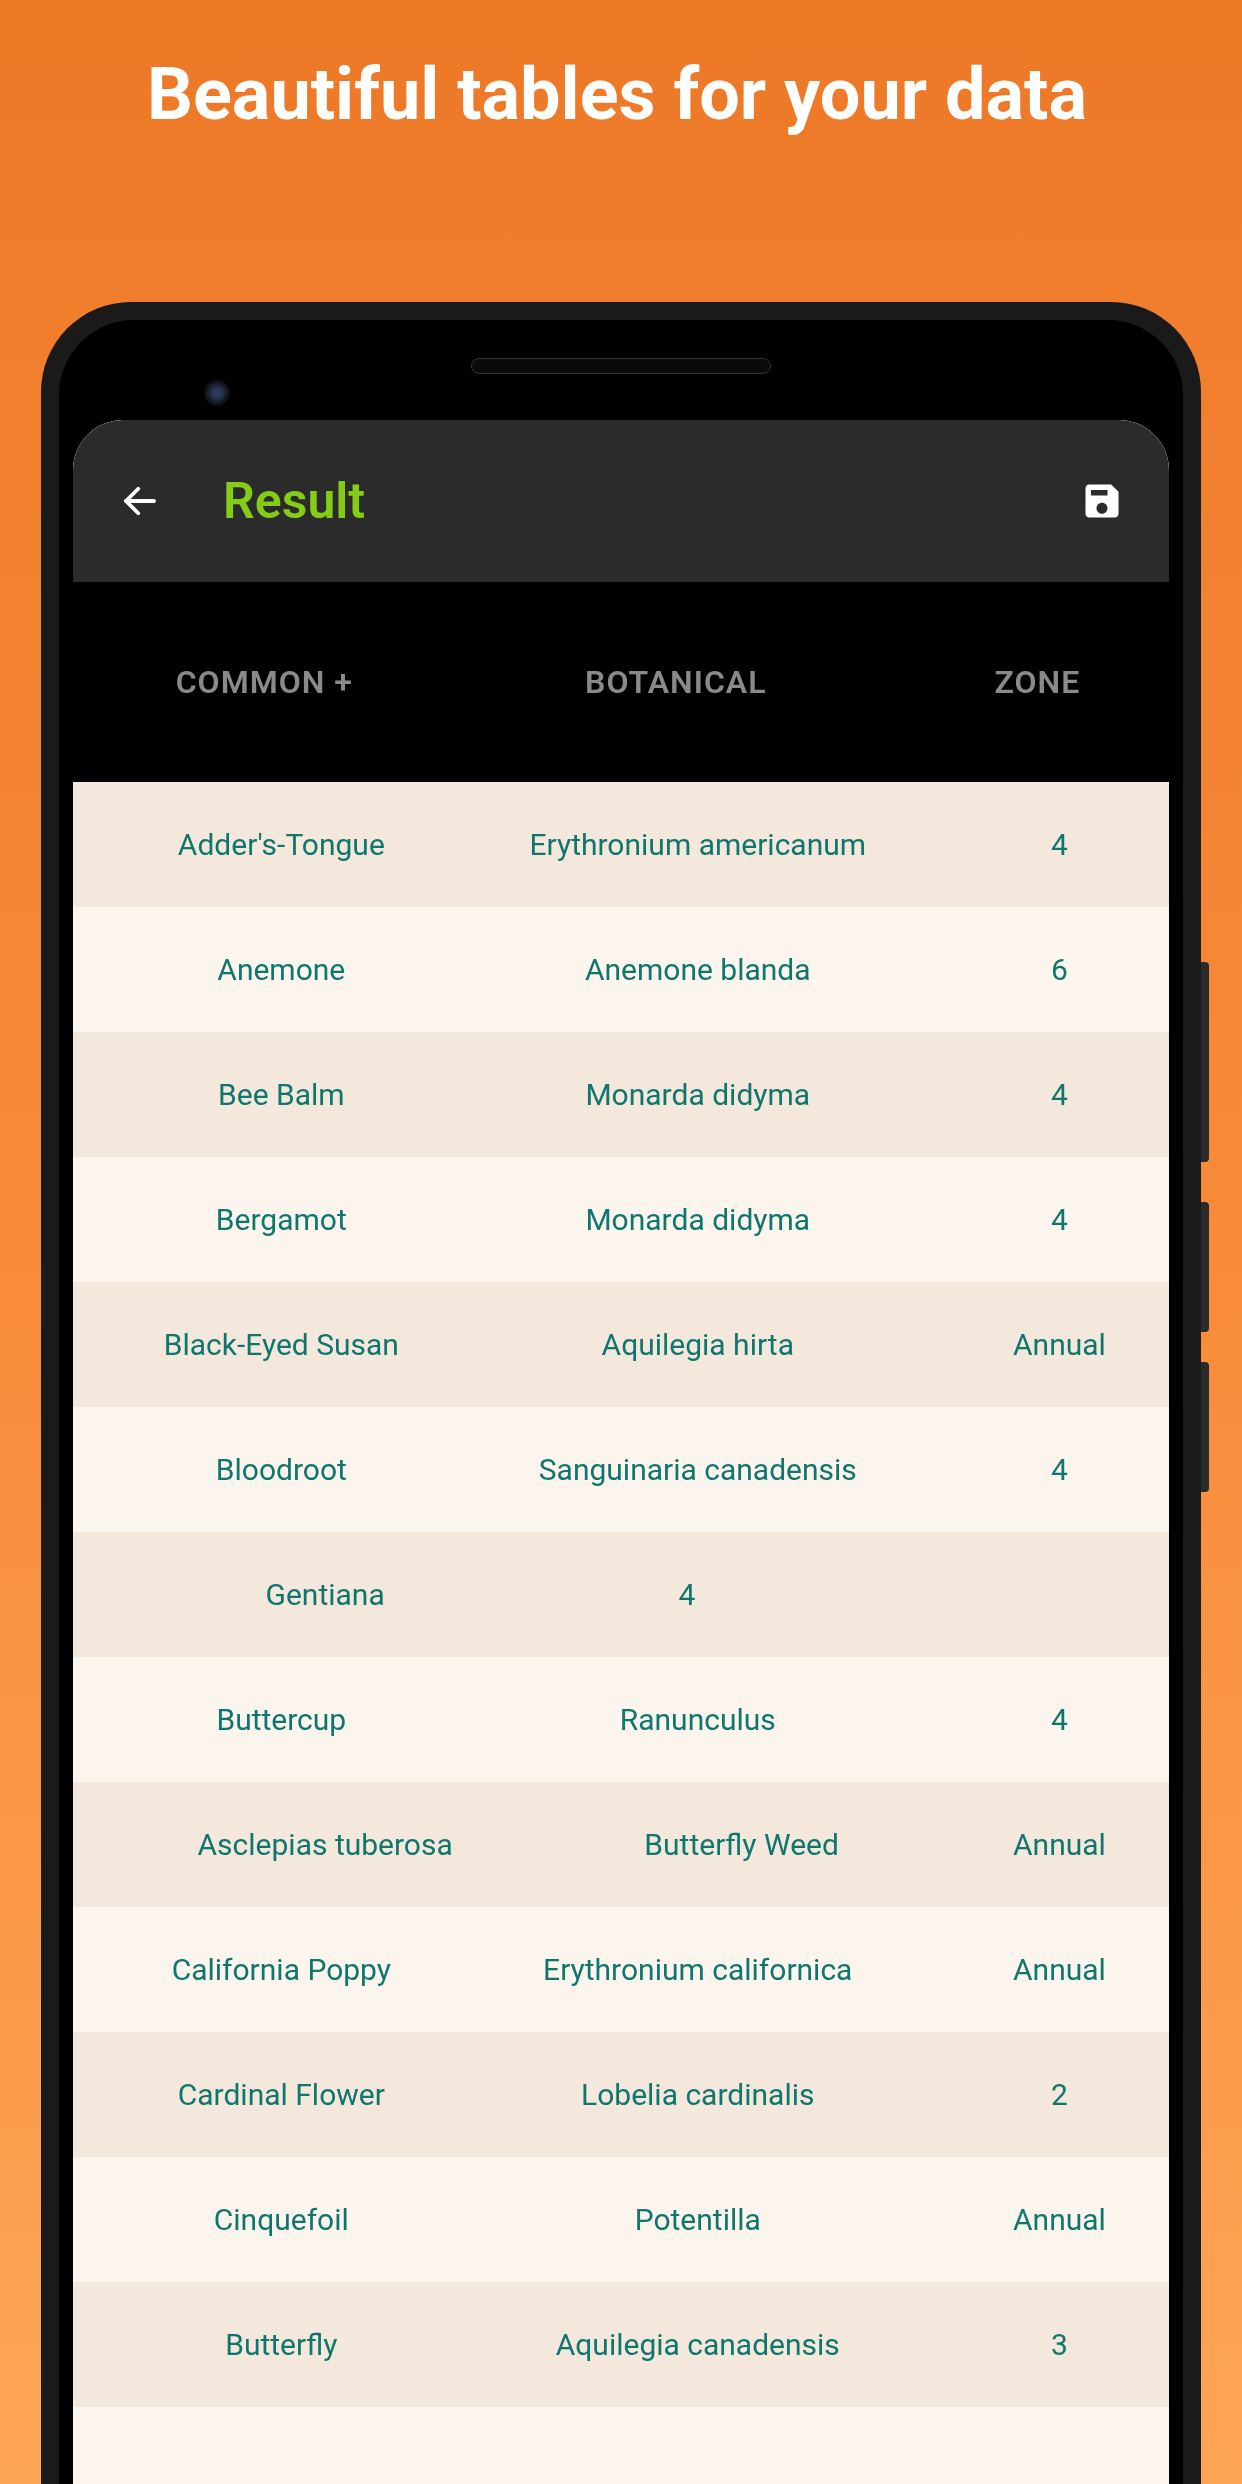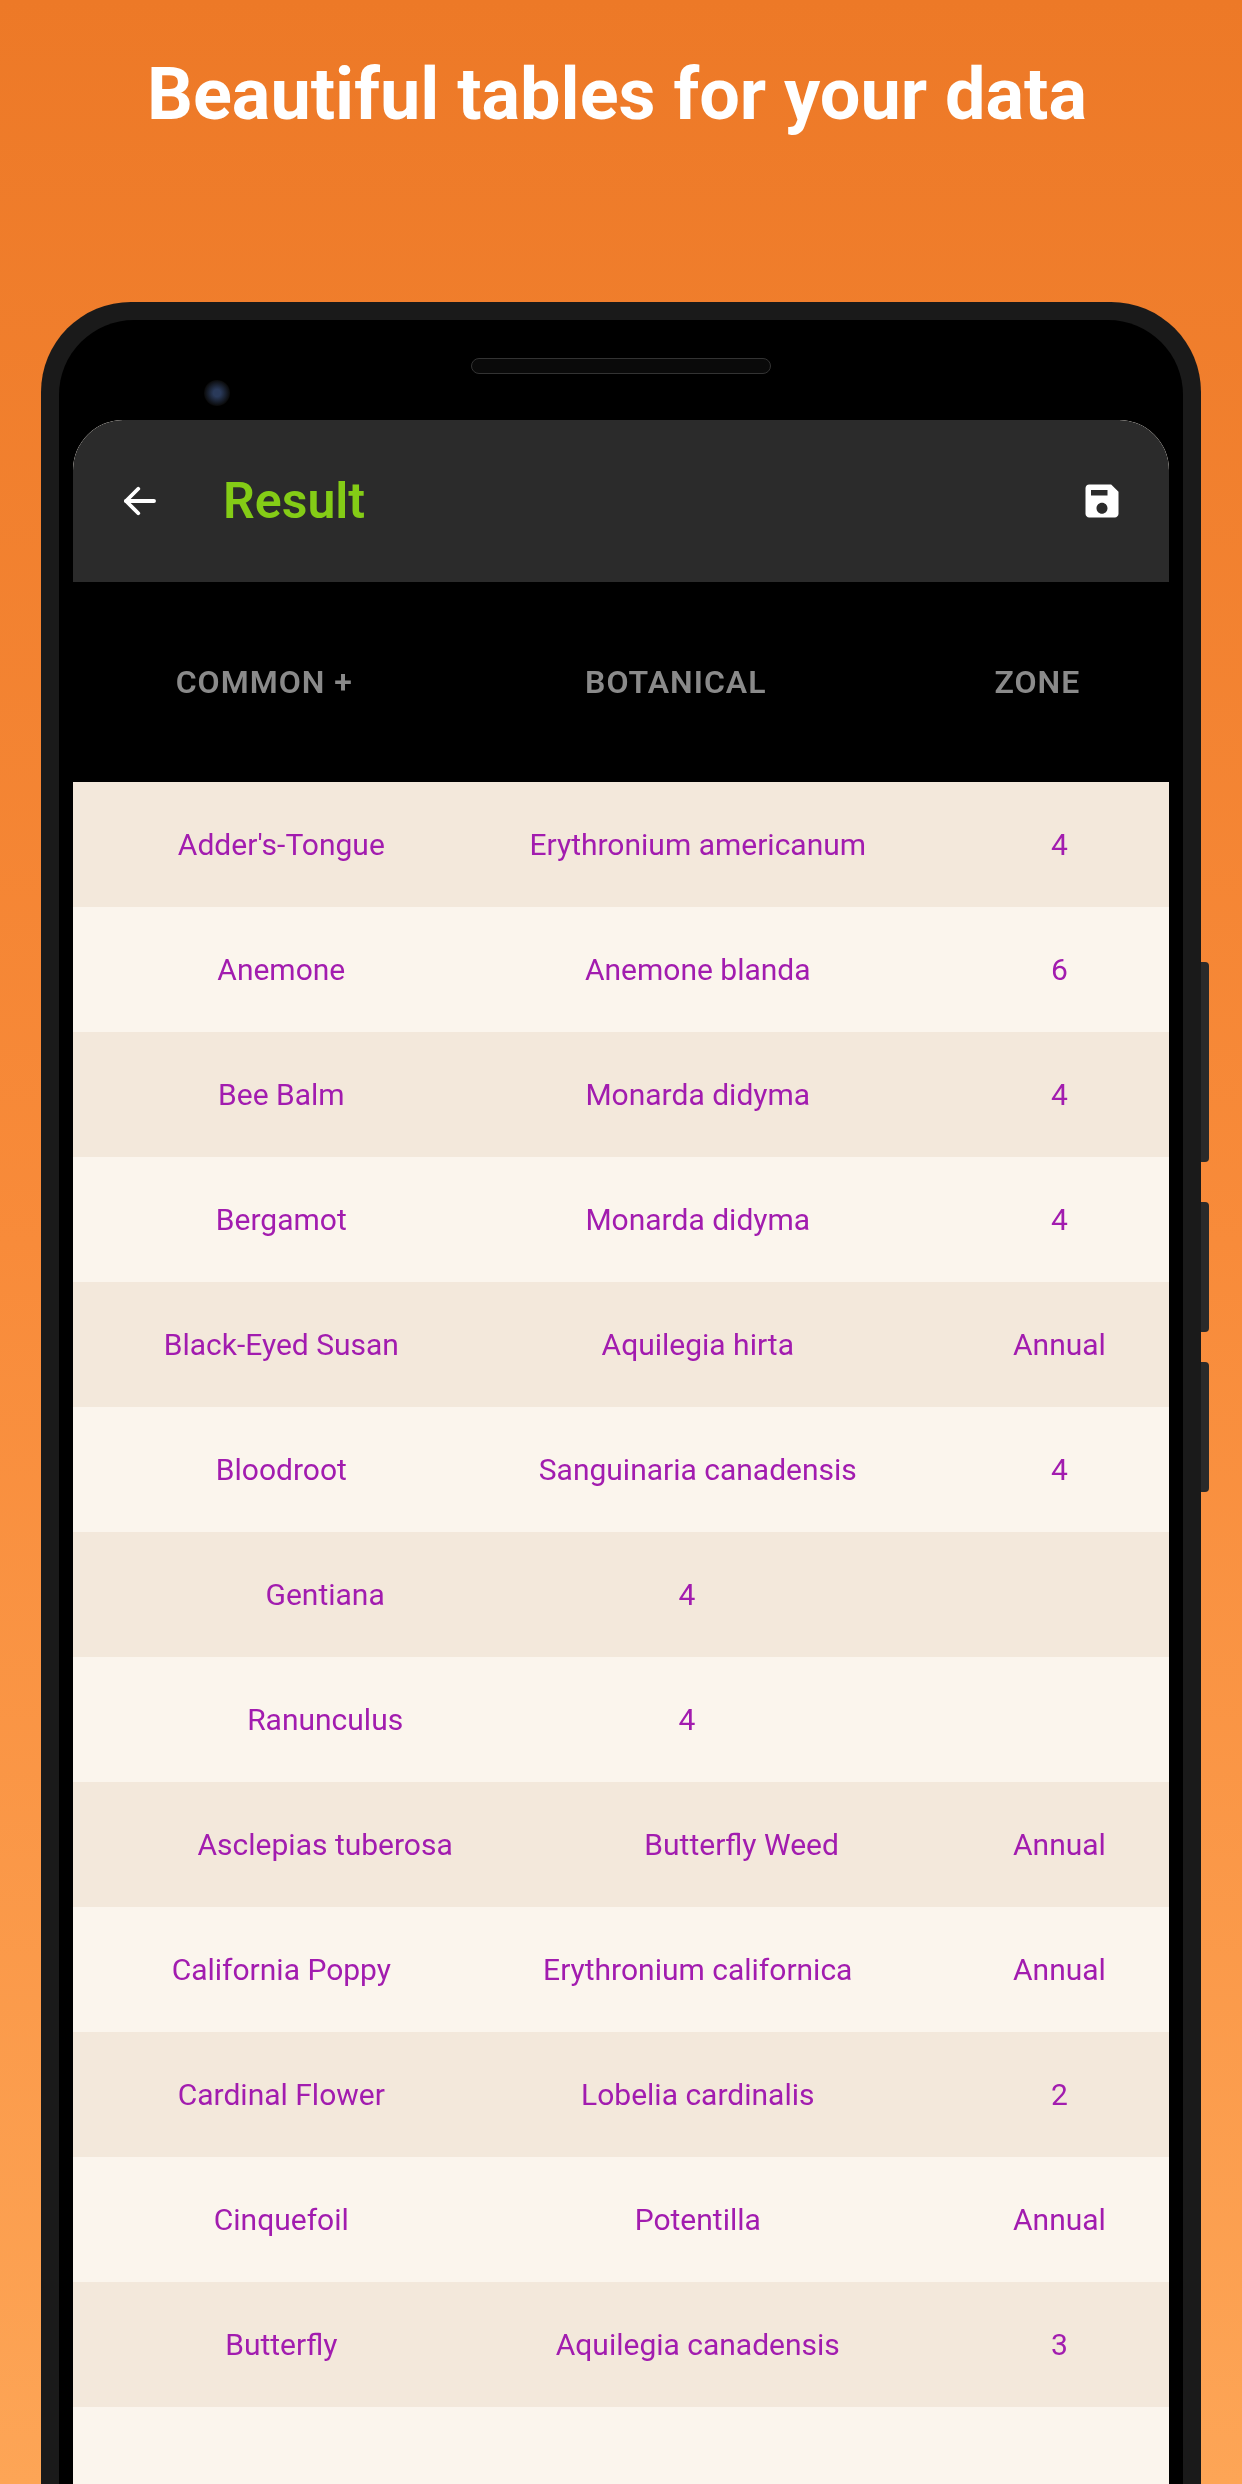--- a/index.html
+++ b/index.html
@@ -134,21 +134,21 @@
     height: 125px;
     align-items: center;
   }
   .table-row:nth-child(odd) {
     background: #f3e8db;
   }
   .table-row:nth-child(even) {
     background: #fbf5ed;
   }
   .td {
-    color: #a21caf;
+    color: #0f766e;
     font-size: 30px;
     text-align: center;
     padding-left: 44px;
   }
   .side-button {
     position: absolute;
     right: -8px;
     width: 8px;
     background: #2a2a2a;
     border-radius: 0 4px 4px 0;
@@ -221,20 +221,21 @@
             <div class="table-row">
               <div class="td col-common">Bloodroot</div>
               <div class="td col-botanical">Sanguinaria canadensis</div>
               <div class="td col-zone">4</div>
             </div>
             <div class="table-row">
               <div class="td col-botanical">Gentiana</div>
               <div class="td col-zone">4</div>
             </div>
             <div class="table-row">
+              <div class="td col-common">Buttercup</div>
               <div class="td col-botanical">Ranunculus</div>
               <div class="td col-zone">4</div>
             </div>
             <div class="table-row">
               <div class="td col-botanical">Asclepias tuberosa</div>
               <div class="td col-common">Butterfly Weed</div>
               <div class="td col-zone">Annual</div>
             </div>
             <div class="table-row">
               <div class="td col-common">California Poppy</div>

